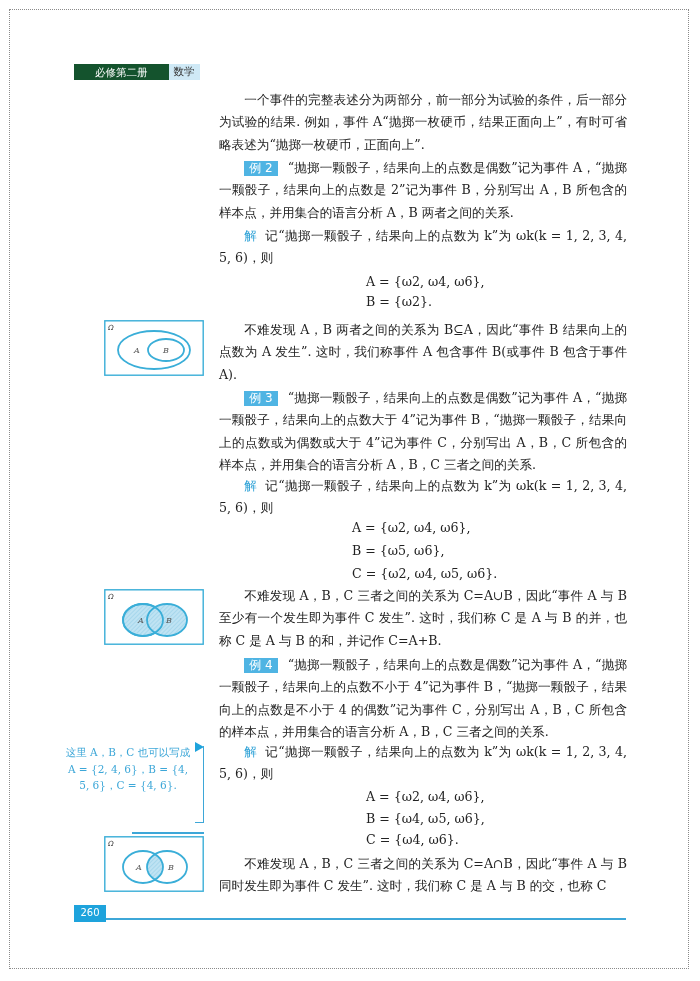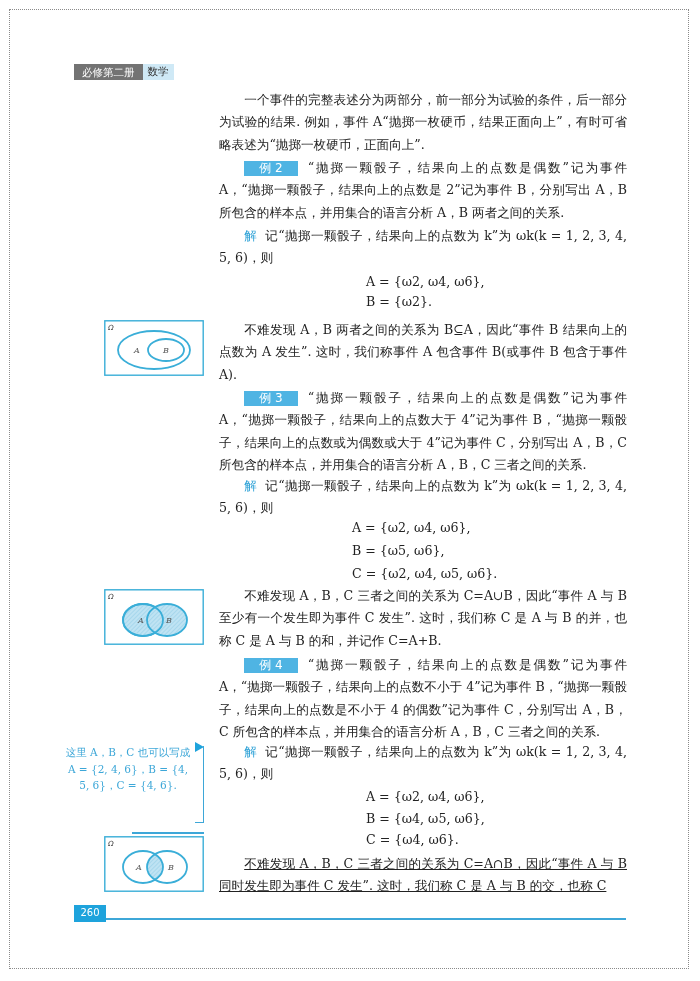--- a/index.html
+++ b/index.html
@@ -1,29 +1,29 @@
 <!DOCTYPE html>
 <html><head>
 <meta charset="utf-8">
 <style>
   html, body { margin: 0; padding: 0; background: #ffffff; }
   body { width: 700px; height: 981px; position: relative; overflow: hidden;
          font-family: "DejaVu Serif", "Liberation Serif", serif; color: #222; }
   .frame { position: absolute; left: 9px; top: 9px; width: 680px; height: 960px;
            border: 1.5px dotted #8a8a8a; box-sizing: border-box; }
   .hdr { position: absolute; left: 74px; top: 64px; height: 16px; display: flex; }
-  .hdr .vol { background: #737373; color: #fff; font-size: 10.5px; line-height: 16px;
-              padding: 0 8px; font-family: "DejaVu Sans", sans-serif; }
+  .hdr .vol { background: #14532d; color: #fff; font-size: 10.5px; line-height: 16px;
+              padding: 0 21px; font-family: "DejaVu Sans", sans-serif; }
   .hdr .subj { background: #cfe9f6; color: #333; font-size: 10.5px; line-height: 16px;
                padding: 0 5px; font-family: Liberation Serif, serif; }
   .txt { position: absolute; left: 218px; width: 410px; font-size: 12.6px; line-height: 22.3px;
          text-align: justify; }
   .txt p { margin: 1px; text-indent: 2em; }
   .tag { display: inline-block; background: #4fb4e3; color: #fff; font-size: 12px; line-height: 15px;
-         padding: 0 15px; margin-right: 10px; font-family: "DejaVu Sans", sans-serif; text-indent: 0; }
+         padding: 0 5px; margin-right: 10px; font-family: "DejaVu Sans", sans-serif; text-indent: 0; }
   .jie { color: #2aa0d6; margin-right: 8px; }
   .eq { position: absolute; font-size: 12.6px; line-height: 20px; font-family: "DejaVu Serif", serif; }
   .eq div { white-space: nowrap; }
   .venn { position: absolute; left: 104px; width: 100px; height: 56px; }
   .side { position: absolute; left: 65px; top: 744px; width: 126px; font-size: 10.5px; line-height: 16.5px;
           color: #3da7d8; text-align: center; font-family: "DejaVu Serif", serif; }
   .side-bar { position: absolute; left: 195px; top: 746px; width: 8px; height: 76px;
               border-right: 1.5px solid #3da7d8; border-bottom: 1.5px solid #3da7d8; }
   .side-arrow { position: absolute; left: 195px; top: 742px; width: 0; height: 0;
                 border-top: 5px solid transparent; border-bottom: 5px solid transparent;
@@ -128,18 +128,18 @@
       </clipPath>
   </defs>
   <rect x="0.8" y="0.8" width="98.4" height="54.4" fill="none" stroke="#3aaed8" stroke-width="1.4"></rect>
   <text x="4" y="10" font-size="7" font-style="italic" fill="#333" font-family="DejaVu Serif, serif">Ω</text>
   <ellipse cx="63" cy="31" rx="20" ry="16" fill="url(#hatch2)" clip-path="url(#clipA)"></ellipse>
   <ellipse cx="39" cy="31" rx="20" ry="16" fill="none" stroke="#3aaed8" stroke-width="1.8"></ellipse>
   <ellipse cx="63" cy="31" rx="20" ry="16" fill="none" stroke="#3aaed8" stroke-width="1.8"></ellipse>
   <text x="32" y="34" font-size="8" font-style="italic" fill="#555" font-family="DejaVu Serif, serif">A</text>
   <text x="64" y="34" font-size="8" font-style="italic" fill="#555" font-family="DejaVu Serif, serif">B</text>
 </svg>
-<div class="txt" style="top:852px;text-decoration:underline;">
+<div class="txt" style="top:852px;">
   <p>不难发现 A，B，C 三者之间的关系为 C=A∩B，因此“事件 A 与 B 同时发生即为事件 C 发生”. 这时，我们称 C 是 A 与 B 的交，也称 C</p>
 </div>
 
 <div class="footer-num">260</div>
 <div class="footer-line"></div>
 
 </body></html>

